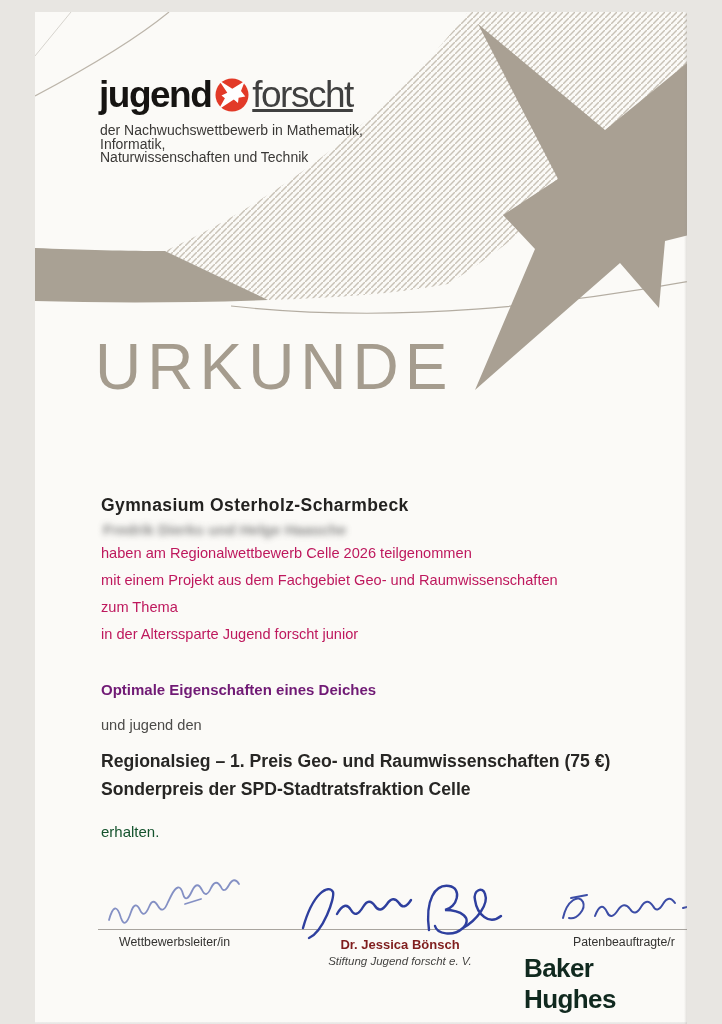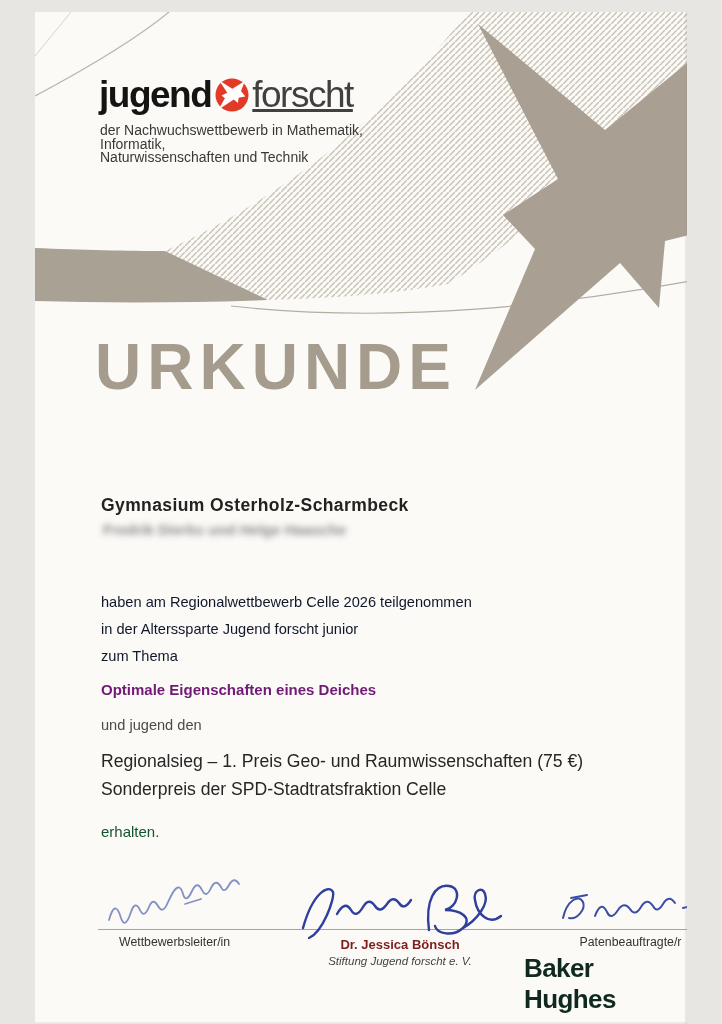--- a/index.html
+++ b/index.html
@@ -12,36 +12,36 @@
   .abs{position:absolute;}
   
   .decor{left:0;top:0;width:722px;height:1024px;pointer-events:none;}
   
   .logo-row{left:64px;top:62px;display:flex;align-items:center;gap:2px;}
   .logo-word1{font-size:37px;font-weight:bold;color:#161412;letter-spacing:-1.5px;}
   .logo-word2{font-size:37px;font-weight:400;color:#404040;letter-spacing:-1.5px;text-decoration:underline;}
   .logo-mark{width:34px;height:34px;margin:0 1px 0 2px;}
   .tagline{left:65px;top:112px;font-size:14px;line-height:13.5px;color:#3a3836;width:330px;}
   
-  .title{left:60px;top:318px;font-size:64px;font-weight:bold;letter-spacing:6px;color:#a59c8e;}
+  .title{left:60px;top:318px;font-size:64px;font-weight:normal;letter-spacing:6px;color:#a59c8e;}
   
   .school{left:66px;top:483px;font-size:17.5px;font-weight:bold;color:#232220;letter-spacing:.4px;}
   .names-blur{left:68px;top:509px;font-size:15px;font-weight:bold;color:#6b6b6b;filter:blur(3.2px);opacity:.8;}
-  .para{left:66px;top:577px;font-size:14.6px;line-height:27px;color:#0f172a;}
+  .para{left:66px;top:528px;font-size:14.6px;line-height:27px;color:#be185d;}
   .topic{left:66px;top:669px;font-size:15px;font-weight:bold;color:#701a75;}
   .havethe{left:66px;top:705px;font-size:14.6px;color:#4c4b49;}
-  .award{left:66px;top:736px;font-size:17.6px;line-height:27.5px;font-weight:normal;color:#272624;}
+  .award{left:66px;top:736px;font-size:17.6px;line-height:27.5px;font-weight:bold;color:#272624;}
   .received{left:66px;top:811px;font-size:15px;color:#14532d;}
   
   .sig-line{left:63px;top:917px;width:599px;height:1px;background:#a8a49e;}
   .sig-svg{left:50px;top:862px;width:640px;height:75px;}
   .role-left{left:84px;top:923px;font-size:12.3px;color:#343331;}
   .mid-name{left:275px;top:925px;width:180px;text-align:center;font-size:13px;font-weight:bold;color:#7f1d1d;}
   .mid-org{left:265px;top:943px;width:200px;text-align:center;font-size:11.5px;color:#454442;font-style:italic;}
-  .role-right{left:538px;top:923px;width:115px;text-align:center;font-size:12.3px;color:#343331;}
+  .role-right{left:538px;top:923px;width:115px;font-size:12.3px;color:#343331;}
   .bh-word{left:489px;top:941px;font-size:26px;font-weight:bold;letter-spacing:-.6px;color:#10291f;}
   .bh-mark{left:655px;top:928px;width:56px;height:62px;}
   
   .scan-bottom{left:0;bottom:0;width:722px;height:14px;background:linear-gradient(#efeeec, #b3b2b0);}
   .scan-right{right:0;top:0;width:3px;height:1024px;background:linear-gradient(90deg, rgba(0,0,0,0), rgba(150,145,140,.25));}
 </style>
 </head>
 <body>
 
 <div class="page">
@@ -79,22 +79,23 @@
     <div>Naturwissenschaften und Technik</div>
   </div>
 
   <div class="abs title">URKUNDE</div>
 
   <div class="abs school">Gymnasium Osterholz-Scharmbeck</div>
   <div class="abs names-blur">Fredrik Dierks und Helge Haasche</div>
 
   <div class="abs para">
     <div>haben am Regionalwettbewerb Celle 2026 teilgenommen</div>
+    <div>mit einem Projekt aus dem Fachgebiet Geo- und Raumwissenschaften</div>
+    <div>zum Thema</div>
     <div>in der Alterssparte Jugend forscht junior</div>
-    <div>zum Thema</div>
   </div>
 
   <div class="abs topic">Optimale Eigenschaften eines Deiches</div>
   <div class="abs havethe">und jugend den</div>
 
   <div class="abs award">
     <div>Regionalsieg – 1. Preis Geo- und Raumwissenschaften (75 €)</div>
     <div>Sonderpreis der SPD-Stadtratsfraktion Celle</div>
   </div>
 

